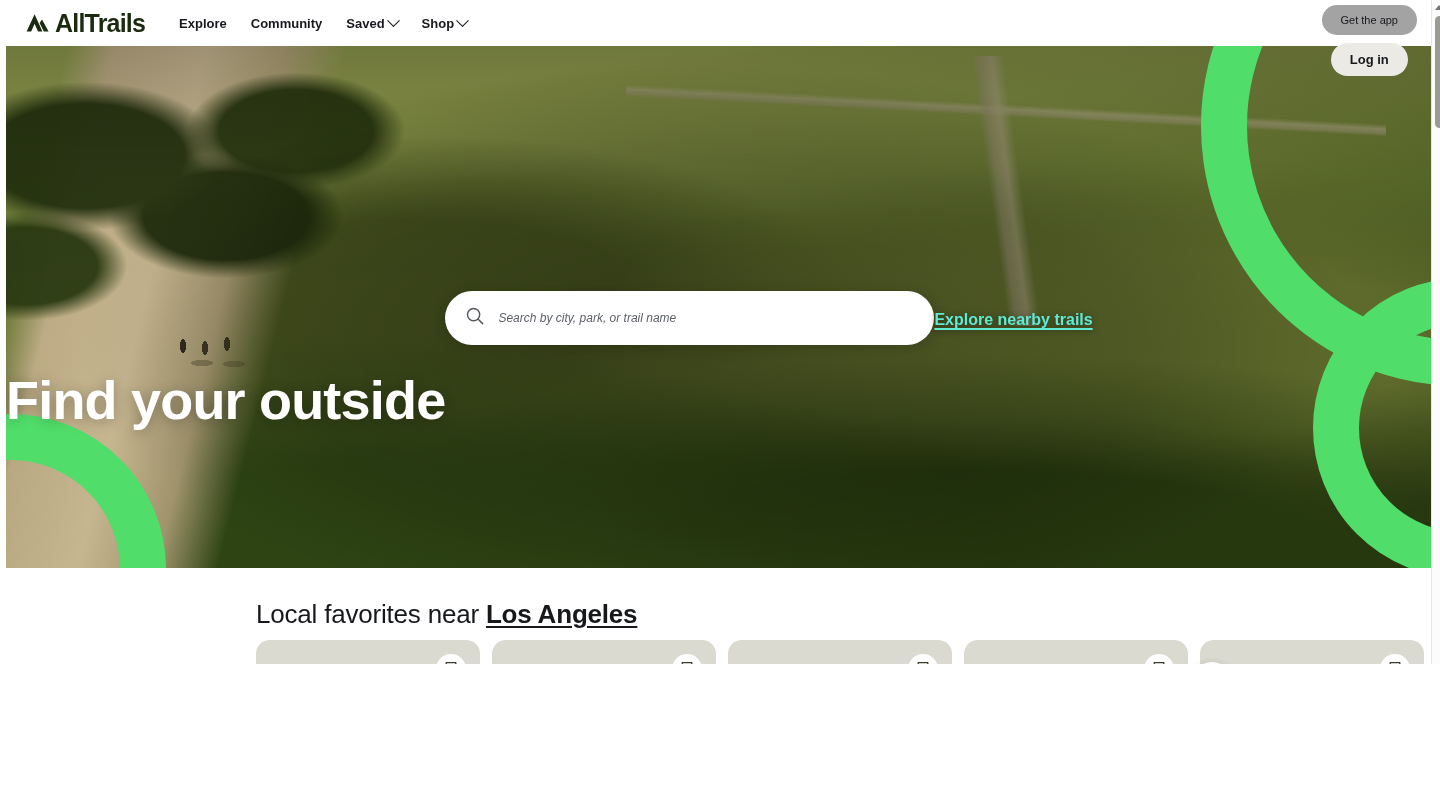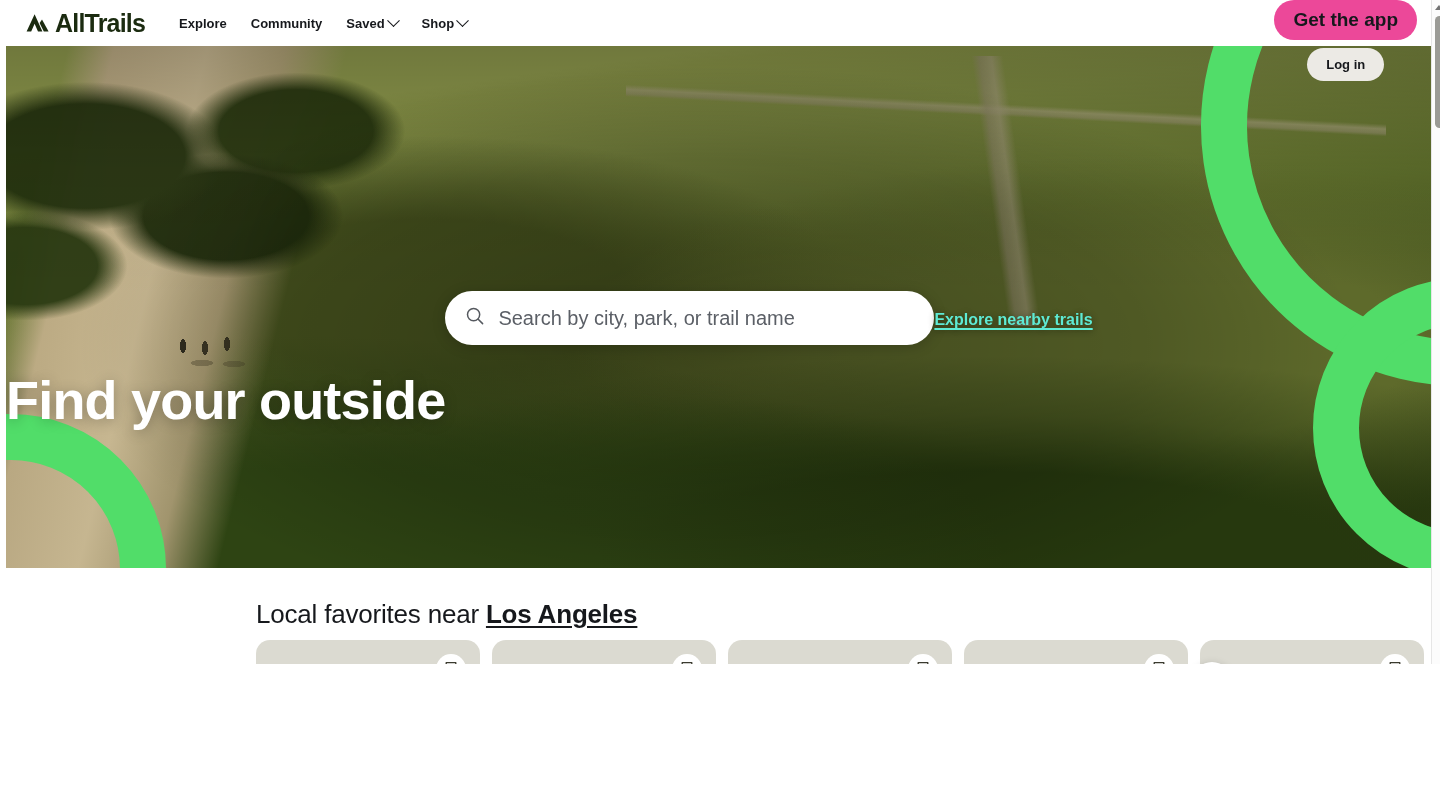--- a/index.html
+++ b/index.html
@@ -124,24 +124,24 @@
   }
   .help-link {
     font-size: 13px;
     font-weight: 600;
     color: #16181c;
     padding: 6px 10px;
     cursor: pointer;
     white-space: nowrap;
   }
   .btn-app {
-    background: #ec4899;
-    color: #16181c;
-    font-size: 19px;
-    font-weight: 700;
+    background: #a3a3a3;
+    color: #16181c;
+    font-size: 11px;
+    font-weight: 400;
     border: none;
     border-radius: 999px;
     padding: 9px 19px;
     cursor: pointer;
     white-space: nowrap;
     font-family: inherit;
   }
   .btn-login {
     background: #eceae5;
     color: #16181c;
@@ -268,22 +268,23 @@
     padding: 0 20px;
     gap: 13px;
     box-shadow: 0 2px 14px rgba(0,0,0,.18);
   }
   .search-input {
     flex: 1;
     border: none;
     outline: none;
     background: transparent;
     font-family: inherit;
-    font-size: 20px;
-    color: #16181c;
+    font-size: 12px;
+    color: #16181c;
+    font-style: italic;
   }
   .search-input::placeholder { color: #5b5f66; opacity: 1; }
 
   .nearby-link {
     margin-top: 26px;
     font-size: 16px;
     font-weight: 700;
     color: #5eead4;
     text-decoration: underline;
     text-underline-offset: 3px;

